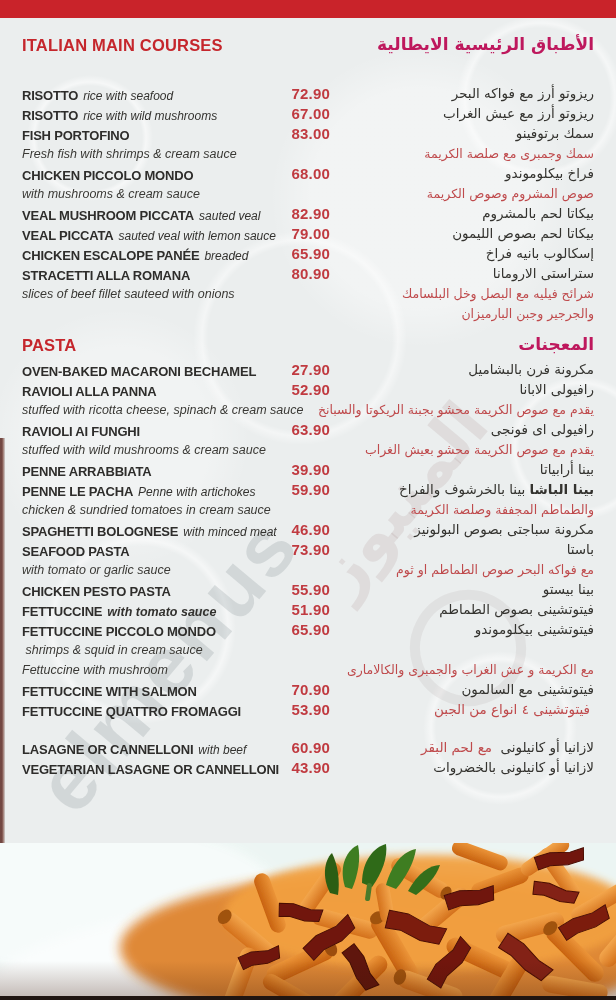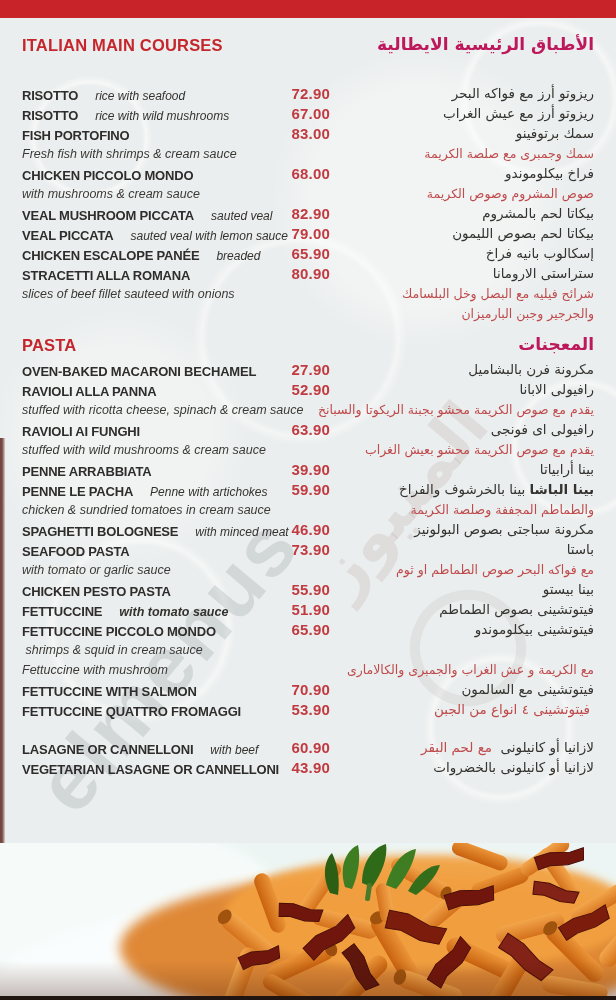--- a/index.html
+++ b/index.html
@@ -34,21 +34,21 @@
   .content{position:absolute;left:0;top:18px;width:616px;height:825px;padding:16px 22px 0 22px;box-sizing:border-box;}
   .sec-row{position:relative;height:26px;margin-top:10px;text-align:right;}
   .sec-row.first{margin-top:0;margin-bottom:24px;}
   .sec-en{position:absolute;left:0;top:2px;font-size:16.5px;font-weight:bold;color:#c5262c;letter-spacing:.2px;}
   .sec-ar{position:absolute;right:0;top:0;font-size:17px;font-weight:bold;color:#be185d;
           font-family:"DejaVu Sans",sans-serif;direction:rtl;}
   .group-gap{height:18px;}
   .row{position:relative;height:20px;}
   .en{position:absolute;left:0;top:2px;white-space:nowrap;color:#2e2d2b;}
   .nm{font-size:13px;font-weight:bold;letter-spacing:-.2px;}
-  .sub{font-size:12px;font-style:italic;margin-left:17px;color:#33322f;}
+  .sub{font-size:12px;font-style:italic;margin-left:5px;color:#33322f;}
   .sub.bold{font-weight:bold;font-size:12.5px;}
   .price{position:absolute;left:228px;top:1px;width:80px;text-align:right;
          font-size:15px;font-weight:bold;color:#c03a40;letter-spacing:.2px;}
   .ar{position:absolute;right:0;top:1px;direction:rtl;white-space:nowrap;font-size:13.5px;
       color:#34332f;font-family:"DejaVu Sans",sans-serif;}
   .ar .ar-red{color:#bf4a4c;}
   .ar .ar-b{font-weight:bold;}
   .ar .ar-red:not(:empty){margin-right:4px;}
   .en-desc{position:absolute;left:0;top:3px;font-size:12.5px;font-style:italic;color:#3a3935;white-space:pre;}
   .ar-desc{position:absolute;right:0;top:2px;direction:rtl;white-space:nowrap;font-size:12.5px;

